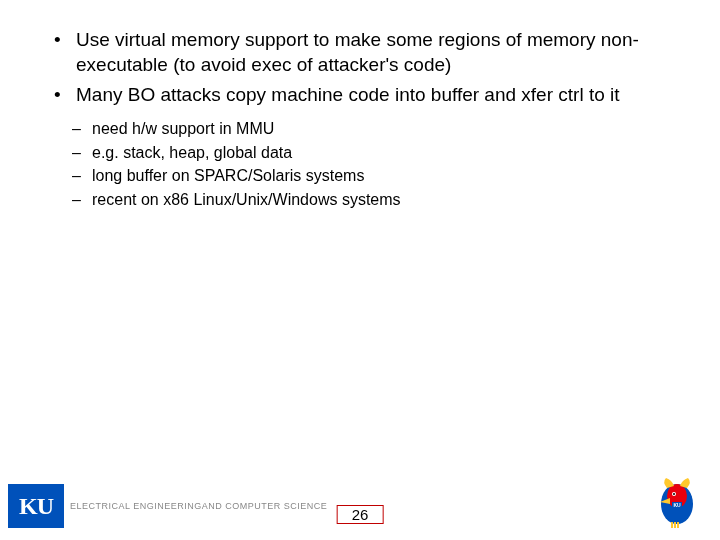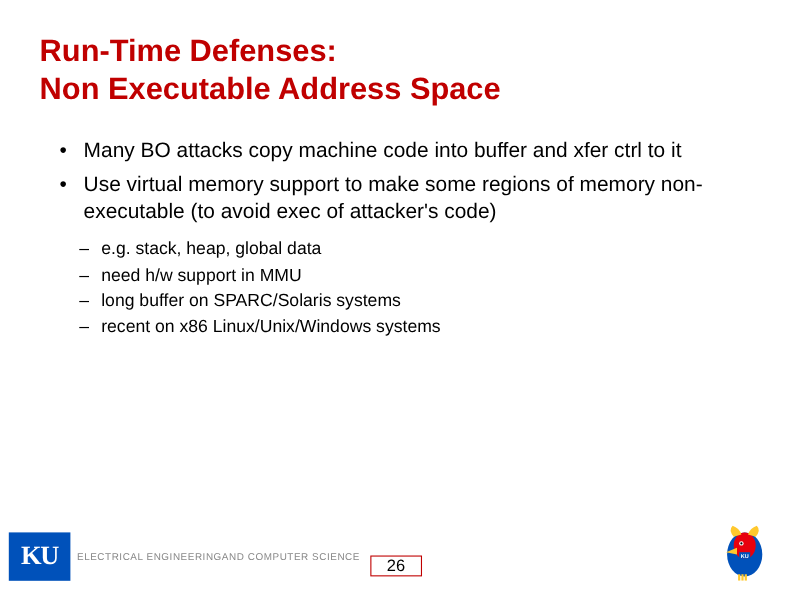--- a/index.html
+++ b/index.html
@@ -114,33 +114,29 @@
     right: 18px;
     bottom: 2px;
     width: 50px;
     height: 54px;
   }
 </style>
 </head>
 <body>
 
 <div class="slide">
-  <h1 class="title">
-    <span>Run-Time Defenses:</span><br>
-    <span>Non Executable Address Space</span>
-  </h1>
 
   <ul class="bullets">
+    <li>Use virtual memory support to make some regions of memory non-executable (to avoid exec of attacker's code)</li>
     <li>Many BO attacks copy machine code into buffer and xfer ctrl to it</li>
-    <li>Use virtual memory support to make some regions of memory non-executable (to avoid exec of attacker's code)</li>
   </ul>
 
   <ul class="subbullets">
+    <li>need h/w support in MMU</li>
     <li>e.g. stack, heap, global data</li>
-    <li>need h/w support in MMU</li>
     <li>long buffer on SPARC/Solaris systems</li>
     <li>recent on x86 Linux/Unix/Windows systems</li>
   </ul>
 
 </div>
 
 <div class="footer">
   <div class="logo-ku">
     <div class="ku-mark">KU</div>
     <div class="ku-text">

